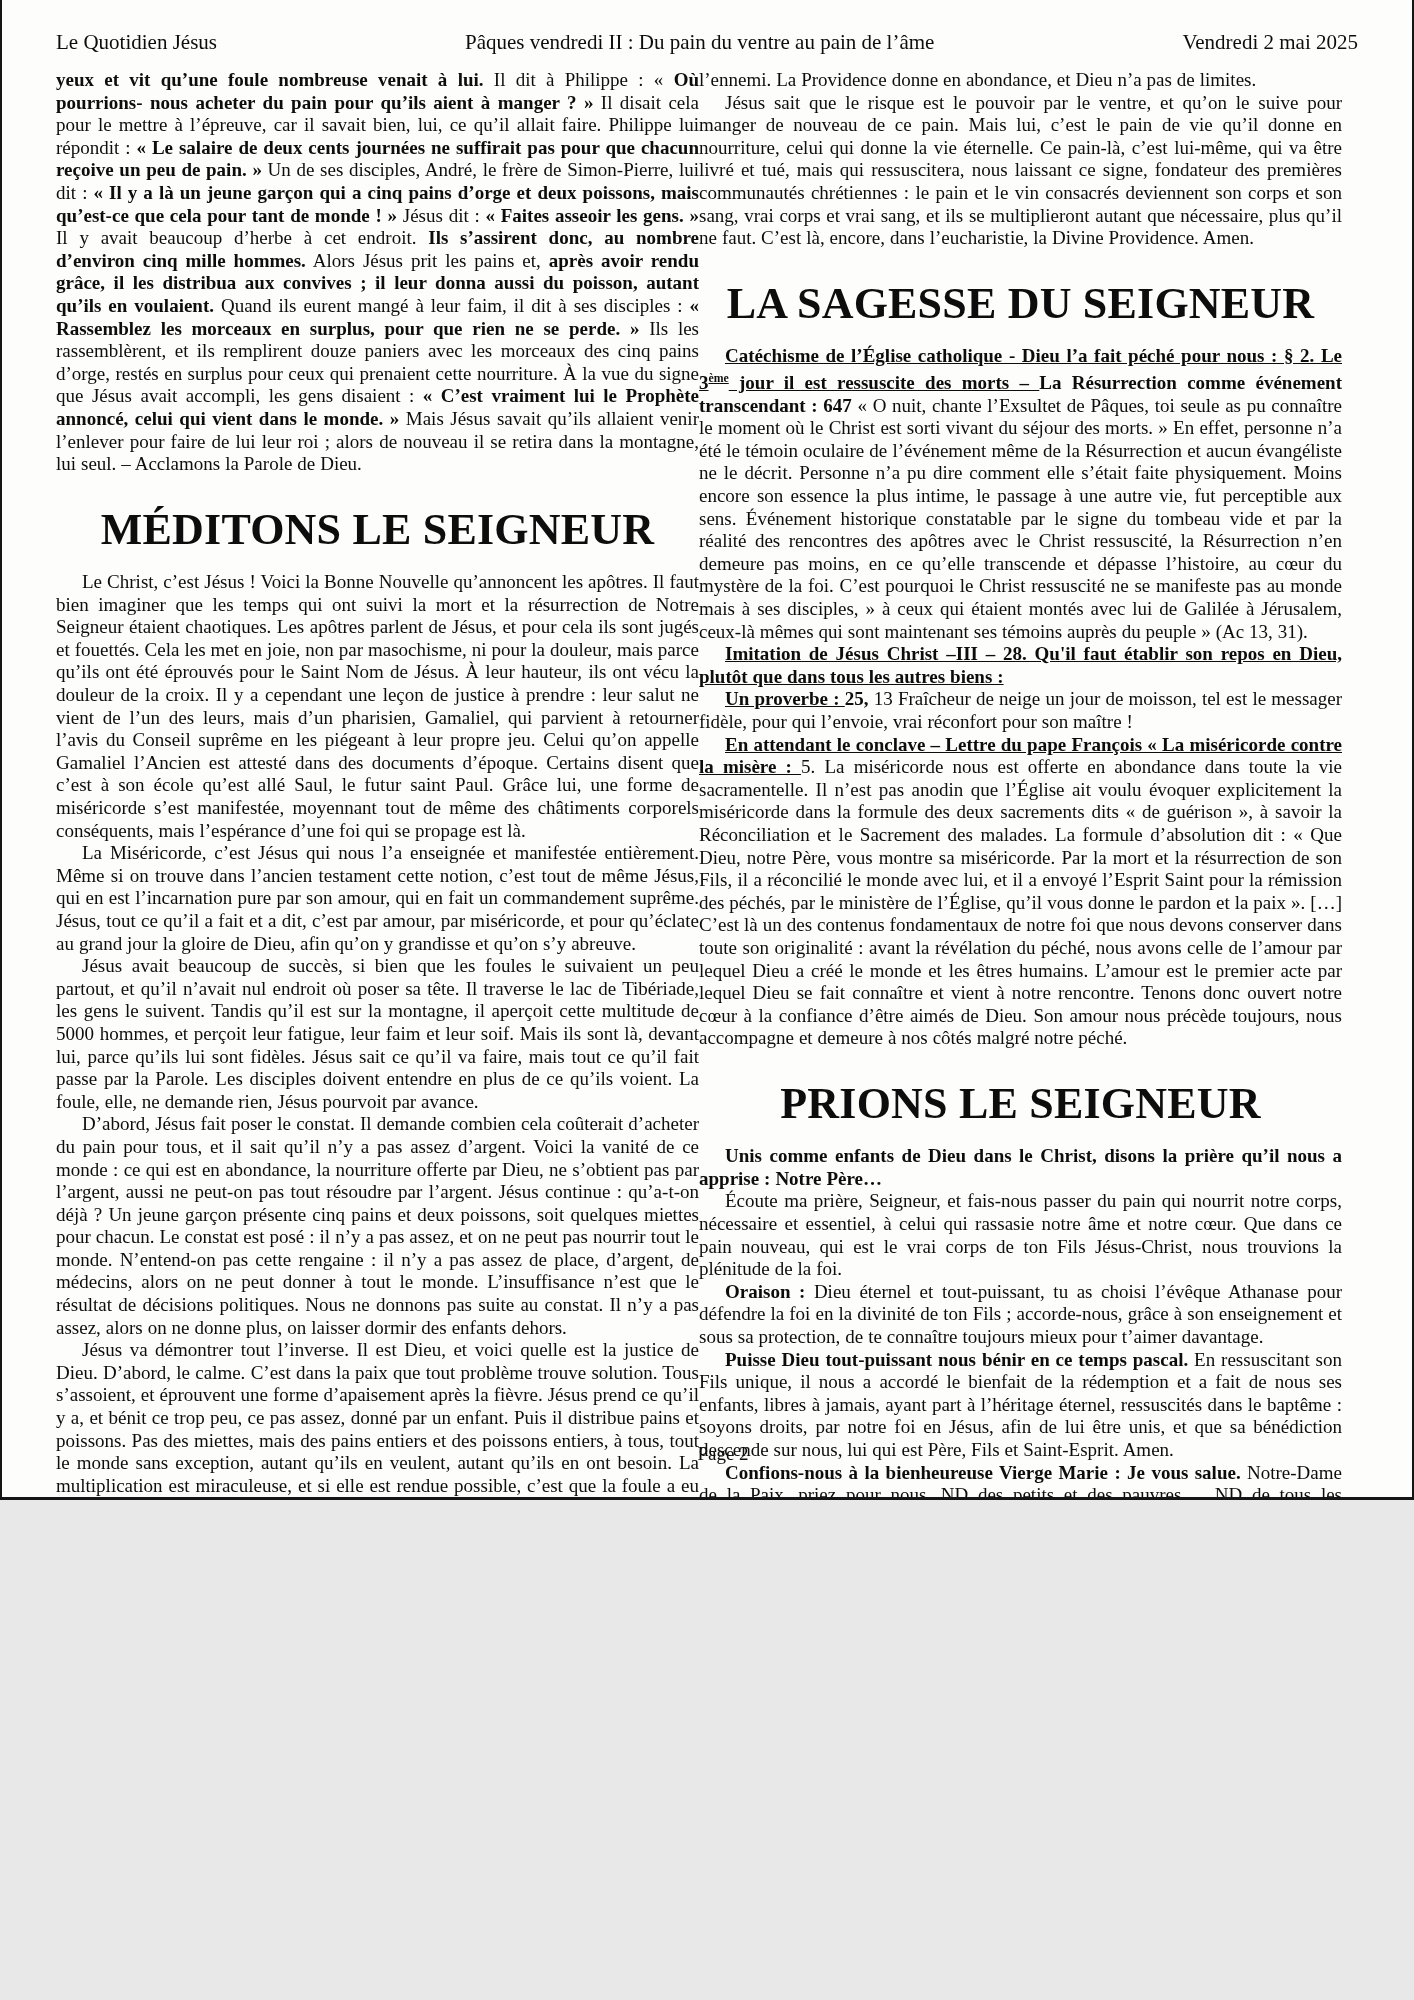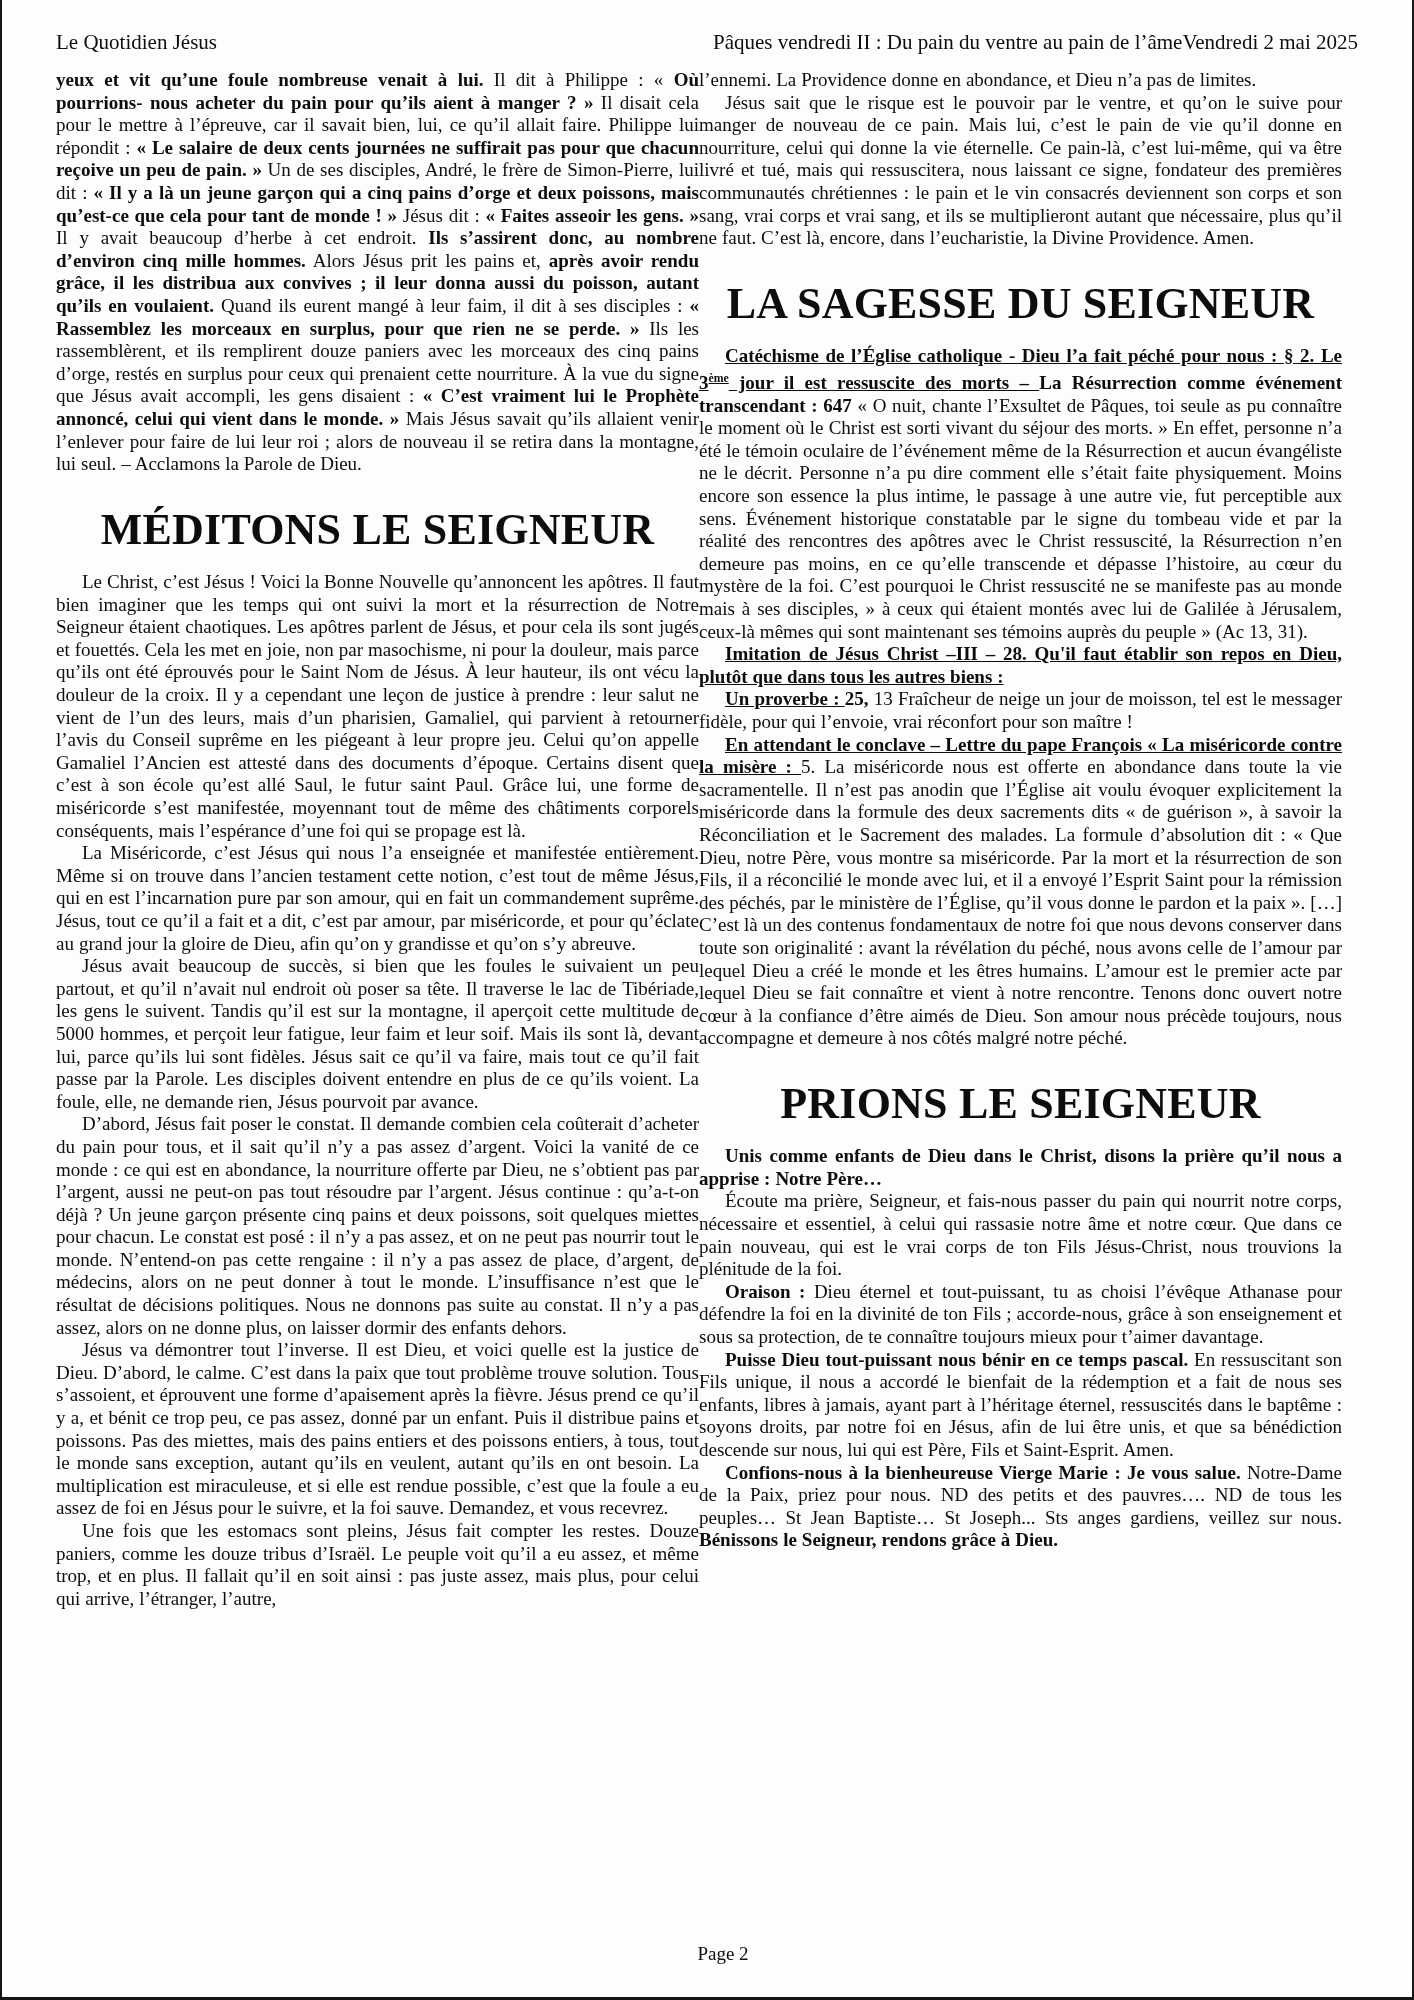--- a/index.html
+++ b/index.html
@@ -1,35 +1,35 @@
 <!DOCTYPE html>
 <html lang="fr"><head>
 <meta charset="utf-8">
 <style>
   * { margin:0; padding:0; box-sizing:border-box; }
   html,body { background:#e8e8e8; }
   .page {
     position:relative;
-    width:1414px; height:2000px;
+    width:1414px; height:1500px;
     margin:0 auto;
     background:#fdfdfc;
     color:#0d0d0d;
     font-family:"Liberation Serif","DejaVu Serif",serif;
     border-left:2px solid #151515;
     border-right:2px solid #151515;
     border-bottom:3px solid #151515;
     overflow:hidden;
   }
   .header {
     display:flex; justify-content:space-between; align-items:baseline;
     padding:30px 54px 14px 54px;
     font-size:21px;
   }
   .header .brand { flex:0 0 auto; }
-  .header .doc-title { flex:1 1 auto; text-align:right; }
+  .header .doc-title { flex:1 1 auto; text-align:center; }
   .header .date { flex:0 0 auto; text-align:right; }
   .cols {
     display:flex; 
     padding:0 53px 0 54px;
   }
   .col { width:643px; }
   .para {
     font-size:19px;
     line-height:22.6px;
     text-align:justify;

